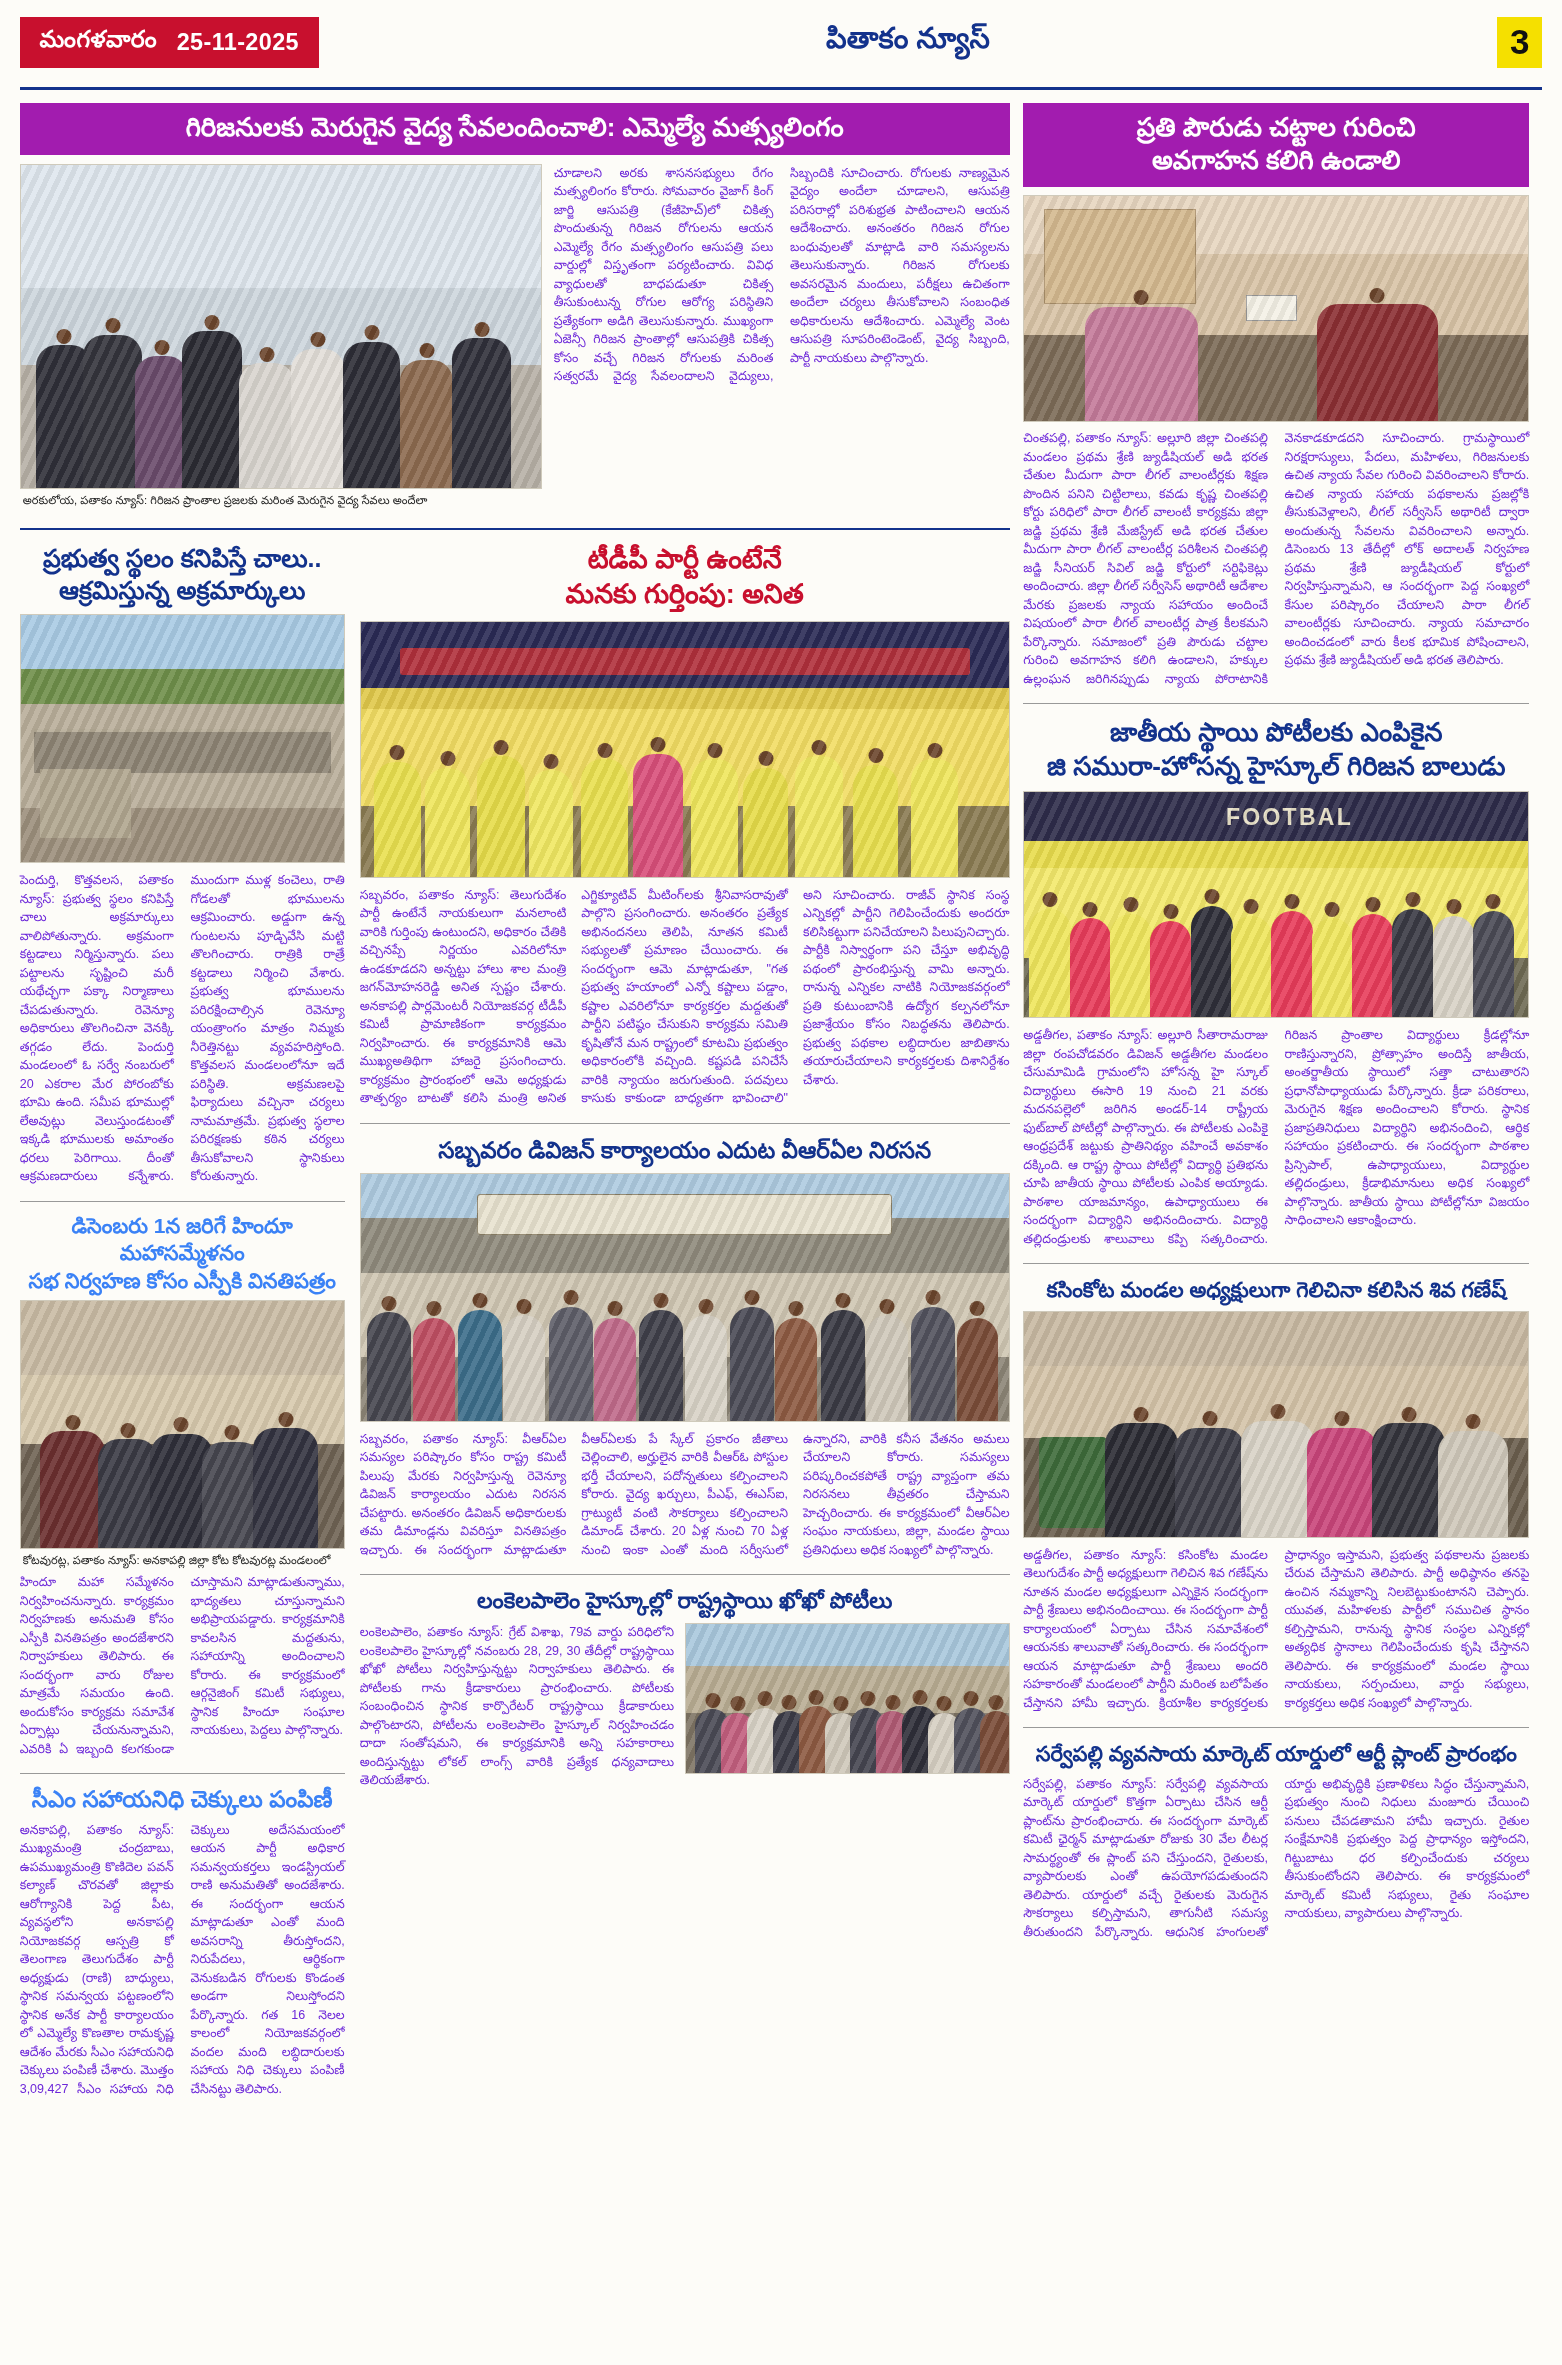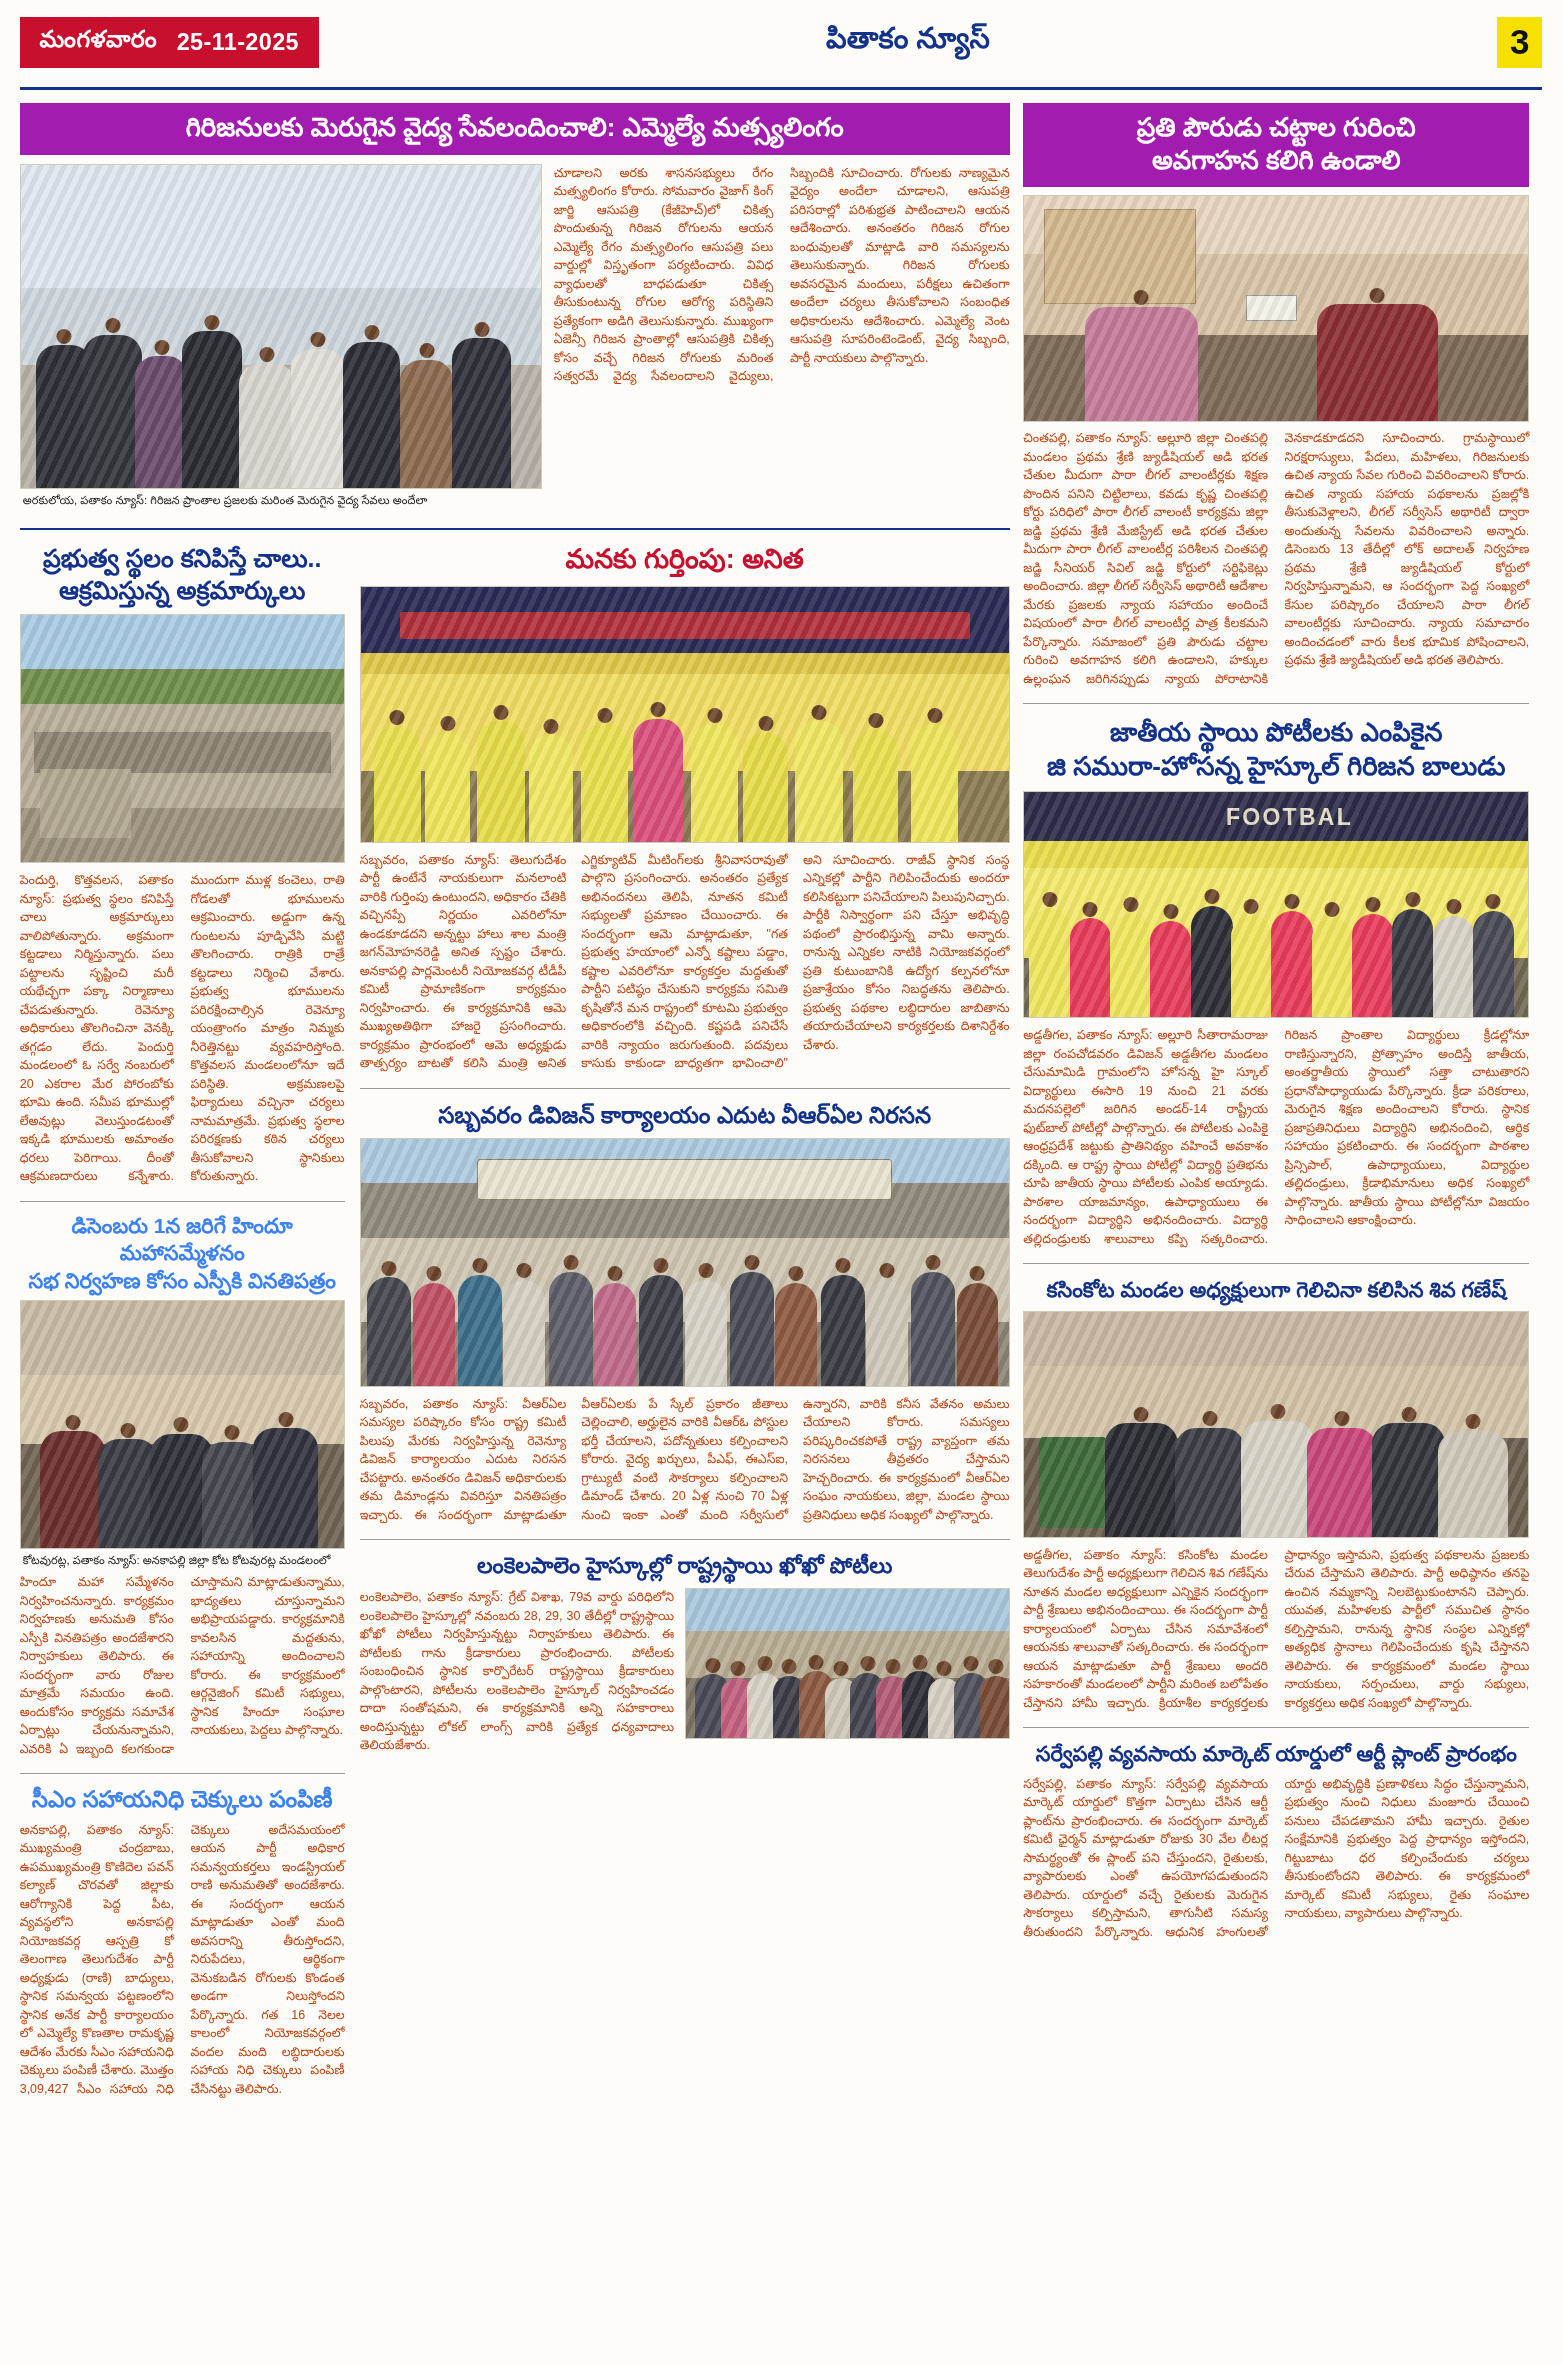--- a/index.html
+++ b/index.html
@@ -109,21 +109,21 @@
     padding: 4.5px 3px 6px 3px;
   }
   .rule { border-top: 2.3px solid #13328c; margin: 7.6px 0 6px 0; }
   .rule-thin { border-top: 0.8px solid #999; margin: 6px 0; }
 
   
   .body-text {
     font-size: 12.5px;
     line-height: 1.48;
     text-align: justify;
-    color: #c2410c;
+    color: #6d28d9;
   }
   .cols2 { column-count: 2; column-gap: 16.6px; }
   .cols3 { column-count: 3; column-gap: 15px; }
   .caption {
     font-size: 11.3px;
     color: #222;
     text-align: center;
     padding: 4.5px 3px;
     line-height: 1.35;
   }
@@ -289,20 +289,21 @@
             <div class="hl-sm" style="font-size:23px;">సీఎం సహాయనిధి చెక్కులు పంపిణీ</div>
             <div class="body-text cols2">అనకాపల్లి, పతాకం న్యూస్:  ముఖ్యమంత్రి చంద్రబాబు, ఉపముఖ్యమంత్రి కొణిదెల పవన్ కల్యాణ్ చొరవతో జిల్లాకు ఆరోగ్యానికి పెద్ద పీట, వ్యవస్థలోని అనకాపల్లి నియోజకవర్గ ఆస్పత్రి కో తెలంగాణ తెలుగుదేశం పార్టీ అధ్యక్షుడు (రాణి) బాధ్యులు, స్థానిక సమన్వయ పట్టణంలోని స్థానిక అనేక పార్టీ కార్యాలయం లో ఎమ్మెల్యే కొణతాల రామకృష్ణ ఆదేశం మేరకు సీఎం సహాయనిధి చెక్కులు పంపిణీ చేశారు. మొత్తం 3,09,427 సీఎం సహాయ నిధి చెక్కులు అదేసమయంలో ఆయన పార్టీ అధికార సమన్వయకర్తలు ఇండస్ట్రియల్ రాణి అనుమతితో అందజేశారు. ఈ సందర్భంగా ఆయన మాట్లాడుతూ ఎంతో మంది అవసరాన్ని తీరుస్తోందని, నిరుపేదలు, ఆర్థికంగా వెనుకబడిన రోగులకు కొండంత అండగా నిలుస్తోందని పేర్కొన్నారు. గత 16 నెలల కాలంలో నియోజకవర్గంలో వందల మంది లబ్ధిదారులకు సహాయ నిధి చెక్కులు పంపిణీ చేసినట్టు తెలిపారు.</div>
           </div>
 
         </div>
 
         <div style="flex:1;">
 
           <div class="block">
             <div class="hl-red">
+              <div>టీడీపీ పార్టీ ఉంటేనే</div>
               <div>మనకు గుర్తింపు: అనిత</div>
             </div>
             <div class="photo p-tdp ph-lines">
               <div class="banner-strip"></div>
               <div class="silh">
                 <i style="left:2%;  width:47px; height:82%; background:#e9e04f;"></i>
                 <i style="left:10%; width:45px; height:78%; background:#efe65c;"></i>
                 <i style="left:18%; width:48px; height:86%; background:#e6dc49;"></i>
                 <i style="left:26%; width:44px; height:76%; background:#f0e862;"></i>
                 <i style="left:34%; width:47px; height:84%; background:#e9e04f;"></i>

